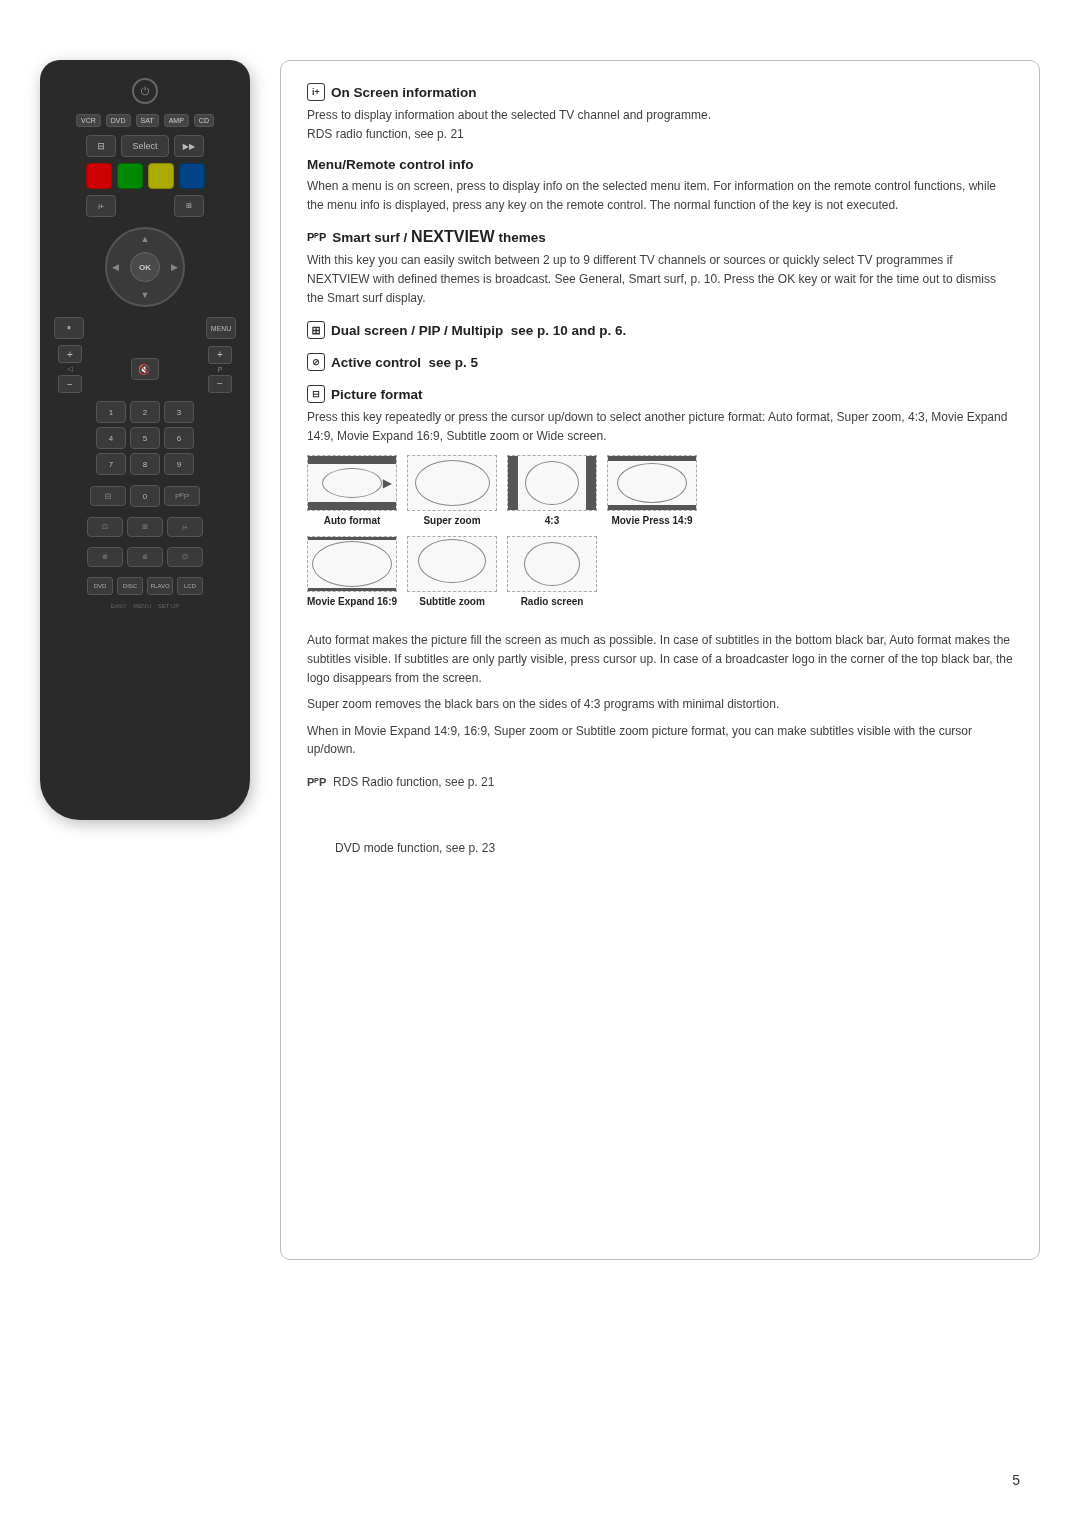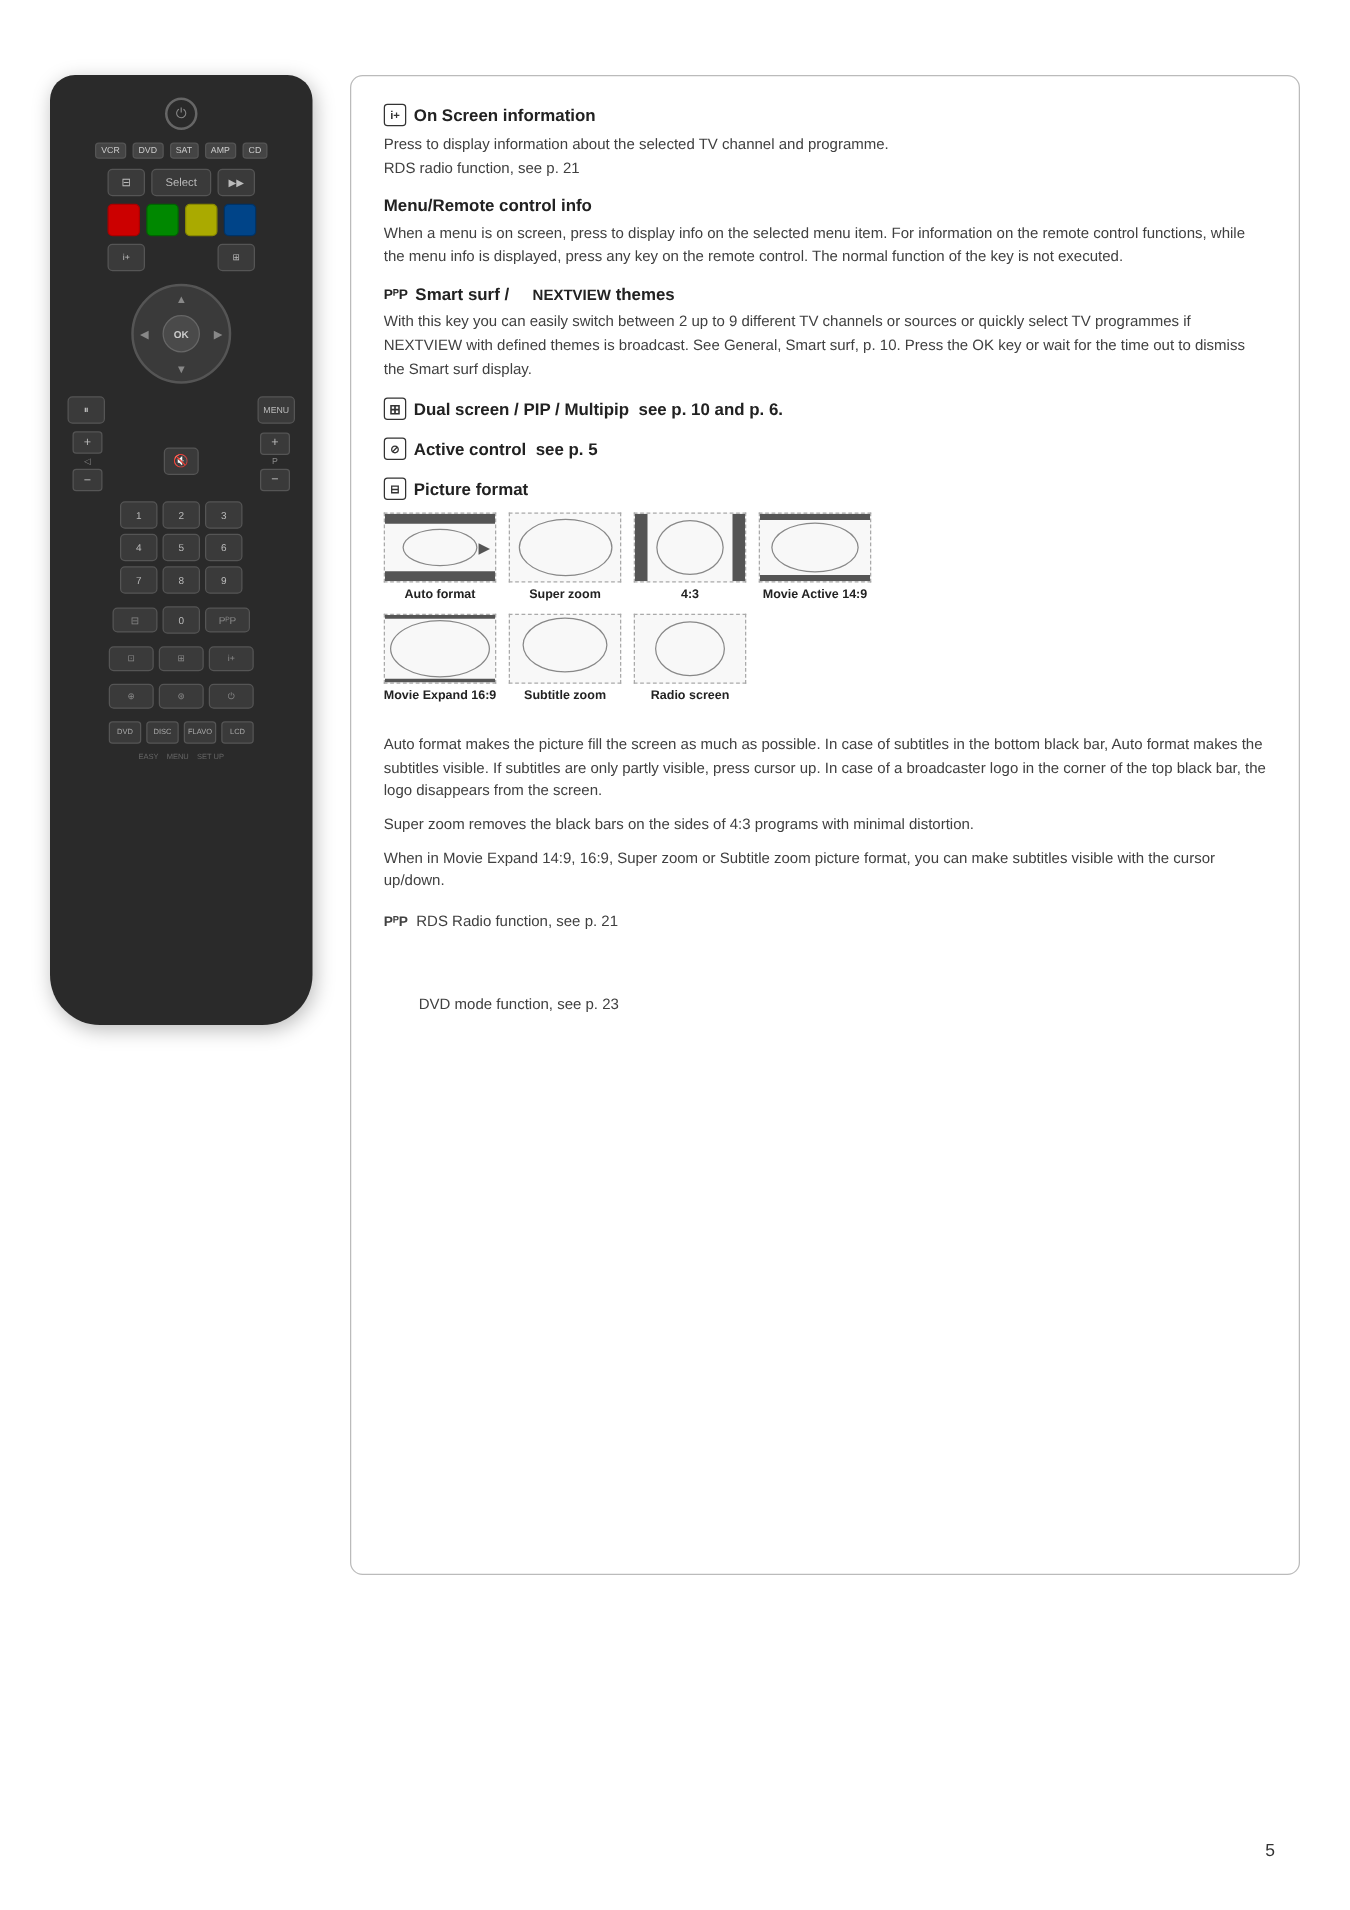--- a/index.html
+++ b/index.html
@@ -181,21 +181,21 @@
     .black-bar-left { position: absolute; left: 0; top: 0; bottom: 0; width: 10px; background: #555; }
     .black-bar-right { position: absolute; right: 0; top: 0; bottom: 0; width: 10px; background: #555; }
 
     
     .page-num {
       position: fixed;
       bottom: 40px; right: 60px;
       font-size: 14px; color: #333;
     }
 
-    .nextview { font-variant: small-caps; font-size: 12px; margin-left: 15px; }
+    .nextview { font-variant: small-caps; font-size: 16px; }
     .p4p { font-size: 11px; font-weight: bold; }
   </style>
 </head>
 <body>
 
 <div class="page">
 
   <div class="remote">
     <div class="remote-power">⏻</div>
 
@@ -333,20 +333,21 @@
         <span class="section-icon" style="font-size:9px;">⊘</span>
         <span><span class="bold">Active control</span> &nbsp;<span>see p. 5</span></span>
       </div>
     </div>
 
     <div class="section">
       <div class="section-title">
         <span class="section-icon" style="font-size:9px;">⊟</span>
         <span class="bold">Picture format</span>
       </div>
+      <div class="section-body">Press this key repeatedly or press the cursor up/down to select another picture format: Auto format, Super zoom, 4:3, Movie Expand 14:9, Movie Expand 16:9, Subtitle zoom or Wide screen.</div>
 
       <div class="format-grid">
 
         <div class="format-item">
           <div class="format-diagram fd-wide">
             <div class="black-bar-top"></div>
             <div class="black-bar-bottom"></div>
             <div class="fd-ellipse" style="width:60px;height:30px;"></div>
             <div class="arrow-right">▶</div>
           </div>
@@ -368,21 +369,21 @@
           </div>
           <div class="fd-label">4:3</div>
         </div>
 
         <div class="format-item">
           <div class="format-diagram fd-wide">
             <div class="black-bar-top" style="height:5px;"></div>
             <div class="black-bar-bottom" style="height:5px;"></div>
             <div class="fd-ellipse" style="width:70px;height:40px;"></div>
           </div>
-          <div class="fd-label">Movie Active 14:9</div>
+          <div class="fd-label">Movie Press 14:9</div>
         </div>
       </div>
 
       <div class="format-grid">
 
         <div class="format-item">
           <div class="format-diagram fd-wide">
             <div class="black-bar-top" style="height:3px;"></div>
             <div class="black-bar-bottom" style="height:3px;"></div>
             <div class="fd-ellipse" style="width:80px;height:46px;"></div>

